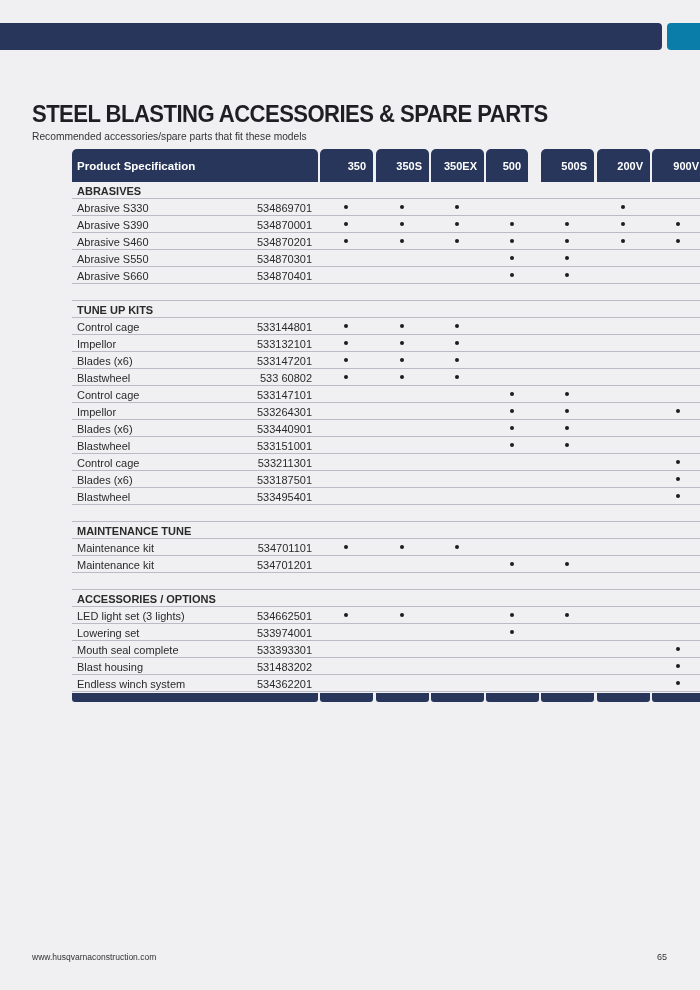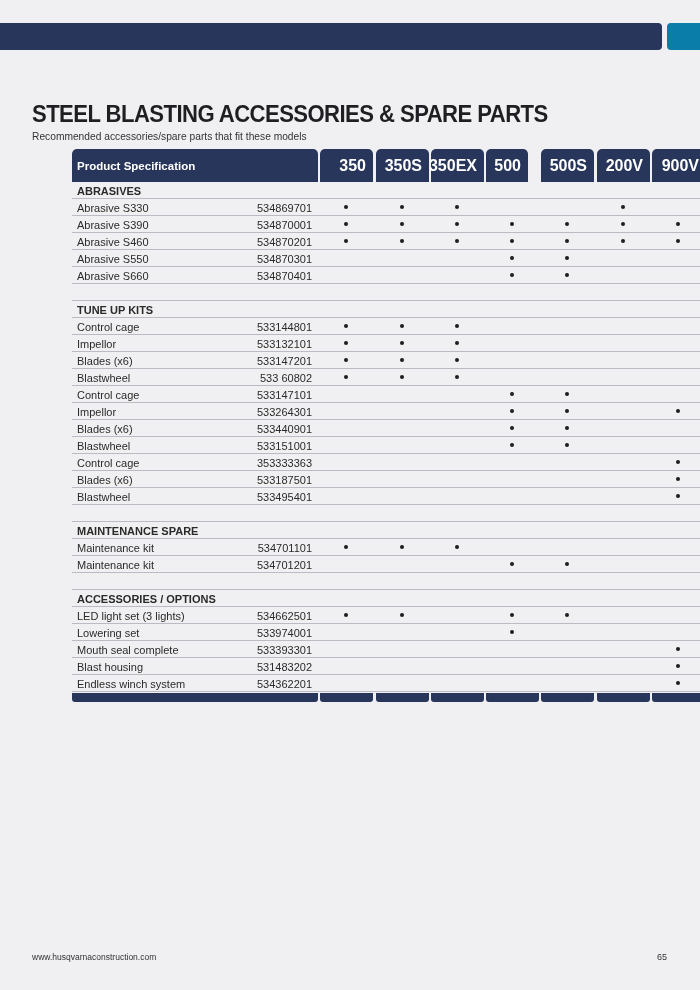--- a/index.html
+++ b/index.html
@@ -28,21 +28,21 @@
     position:absolute; left:32px; top:130px;
     font-size:11px; color:#333; transform:scaleX(0.93); transform-origin:left top;
     white-space:nowrap;
   }
   .table {
     position:absolute; left:32px; top:149px; width:634px;margin-left:40px;
   }
   .hdr { position:relative; height:33px; }
   .hcell {
     position:absolute; top:0; height:33px; background:#27365a;
-    color:#fff; font-weight:bold; font-size:16px;
+    color:#fff; font-weight:bold; font-size:11px;
     border-radius:5px 5px 0 0; box-sizing:border-box;
     display:flex; align-items:center;
   }
   .hcell.first { left:0; width:246px; padding-left:5px; font-size:11.5px; }
   .hcell.model { justify-content:flex-end; padding-right:7px; }
   .row {
     position:relative; height:17px; border-bottom:1px solid #b9bcc4;
     box-sizing:border-box; font-size:11px;
   }
   .row.section { font-weight:bold; }
@@ -179,36 +179,36 @@
         <span class="dot" style="left: 493px;"></span>
       </div>
       <div class="row">
         <span class="name">Blastwheel</span>
         <span class="pn">533151001</span>
         <span class="dot" style="left: 438px;"></span>
         <span class="dot" style="left: 493px;"></span>
       </div>
       <div class="row">
         <span class="name">Control cage</span>
-        <span class="pn">353333363</span>
+        <span class="pn">533211301</span>
         <span class="dot" style="left: 604px;"></span>
       </div>
       <div class="row">
         <span class="name">Blades (x6)</span>
         <span class="pn">533187501</span>
         <span class="dot" style="left: 604px;"></span>
       </div>
       <div class="row">
         <span class="name">Blastwheel</span>
         <span class="pn">533495401</span>
         <span class="dot" style="left: 604px;"></span>
       </div>
       <div class="row spacer"></div>
       <div class="row section">
-        <span class="name">MAINTENANCE SPARE</span>
+        <span class="name">MAINTENANCE TUNE</span>
       </div>
       <div class="row">
         <span class="name">Maintenance kit</span>
         <span class="pn">534701101</span>
         <span class="dot" style="left: 272px;"></span>
         <span class="dot" style="left: 328px;"></span>
         <span class="dot" style="left: 383px;"></span>
       </div>
       <div class="row">
         <span class="name">Maintenance kit</span>

